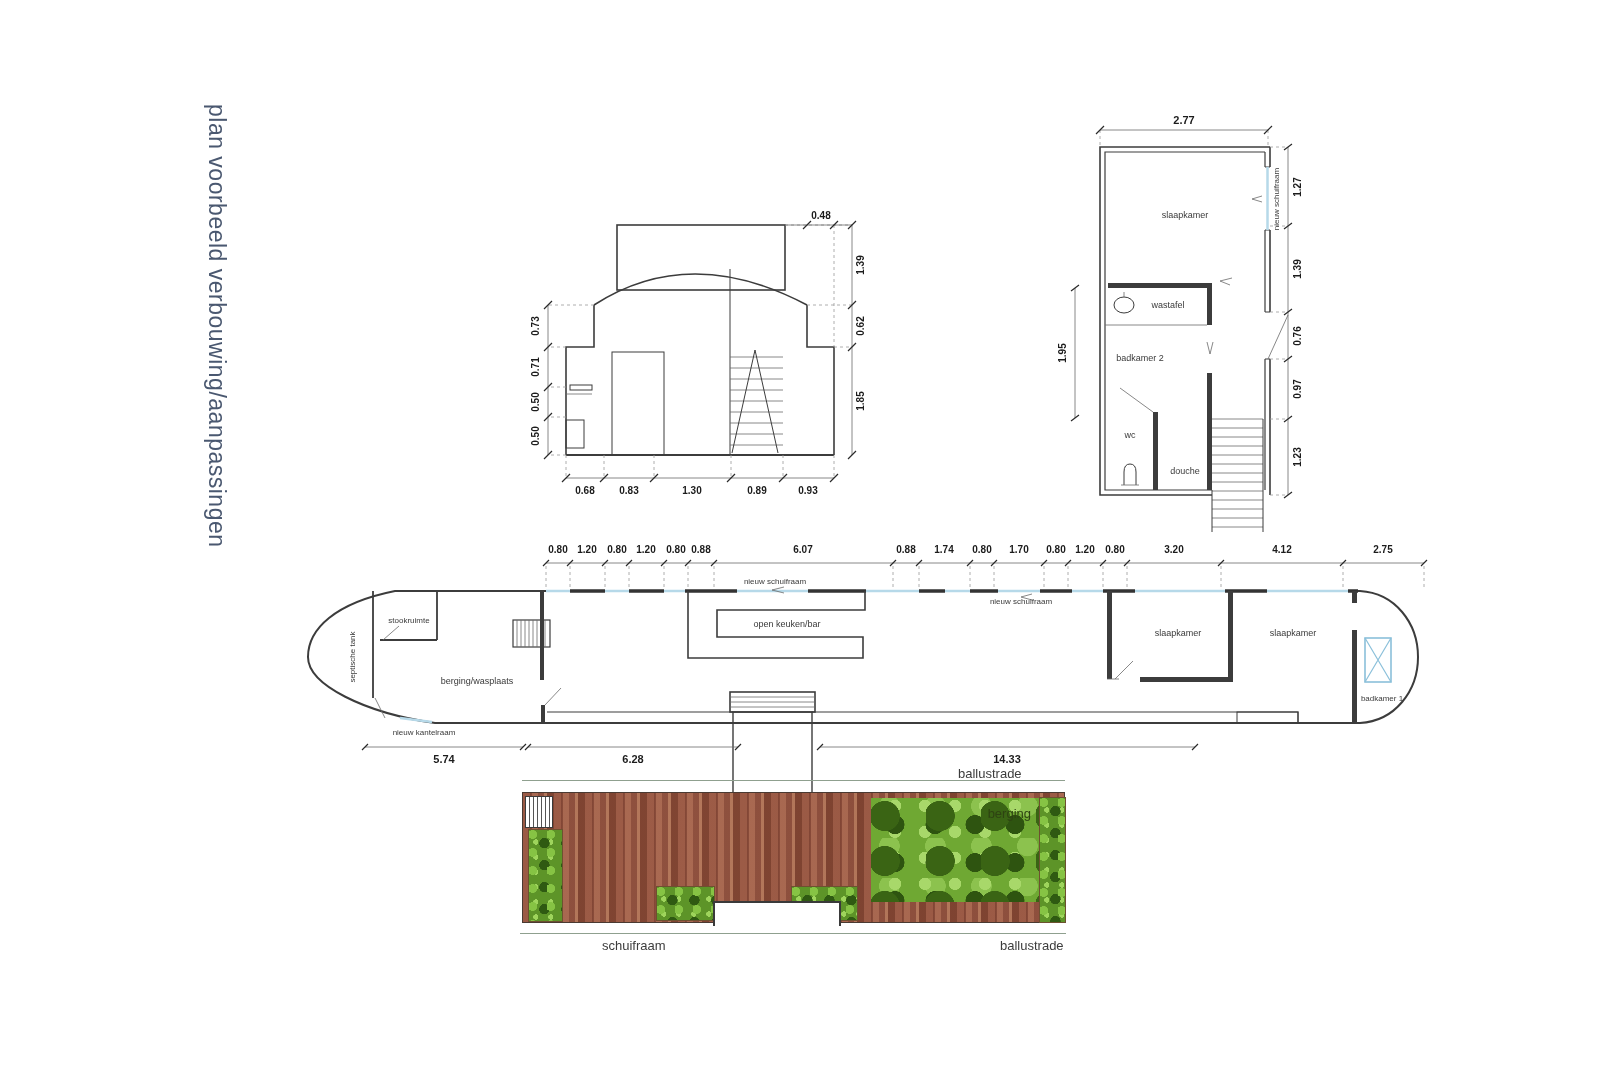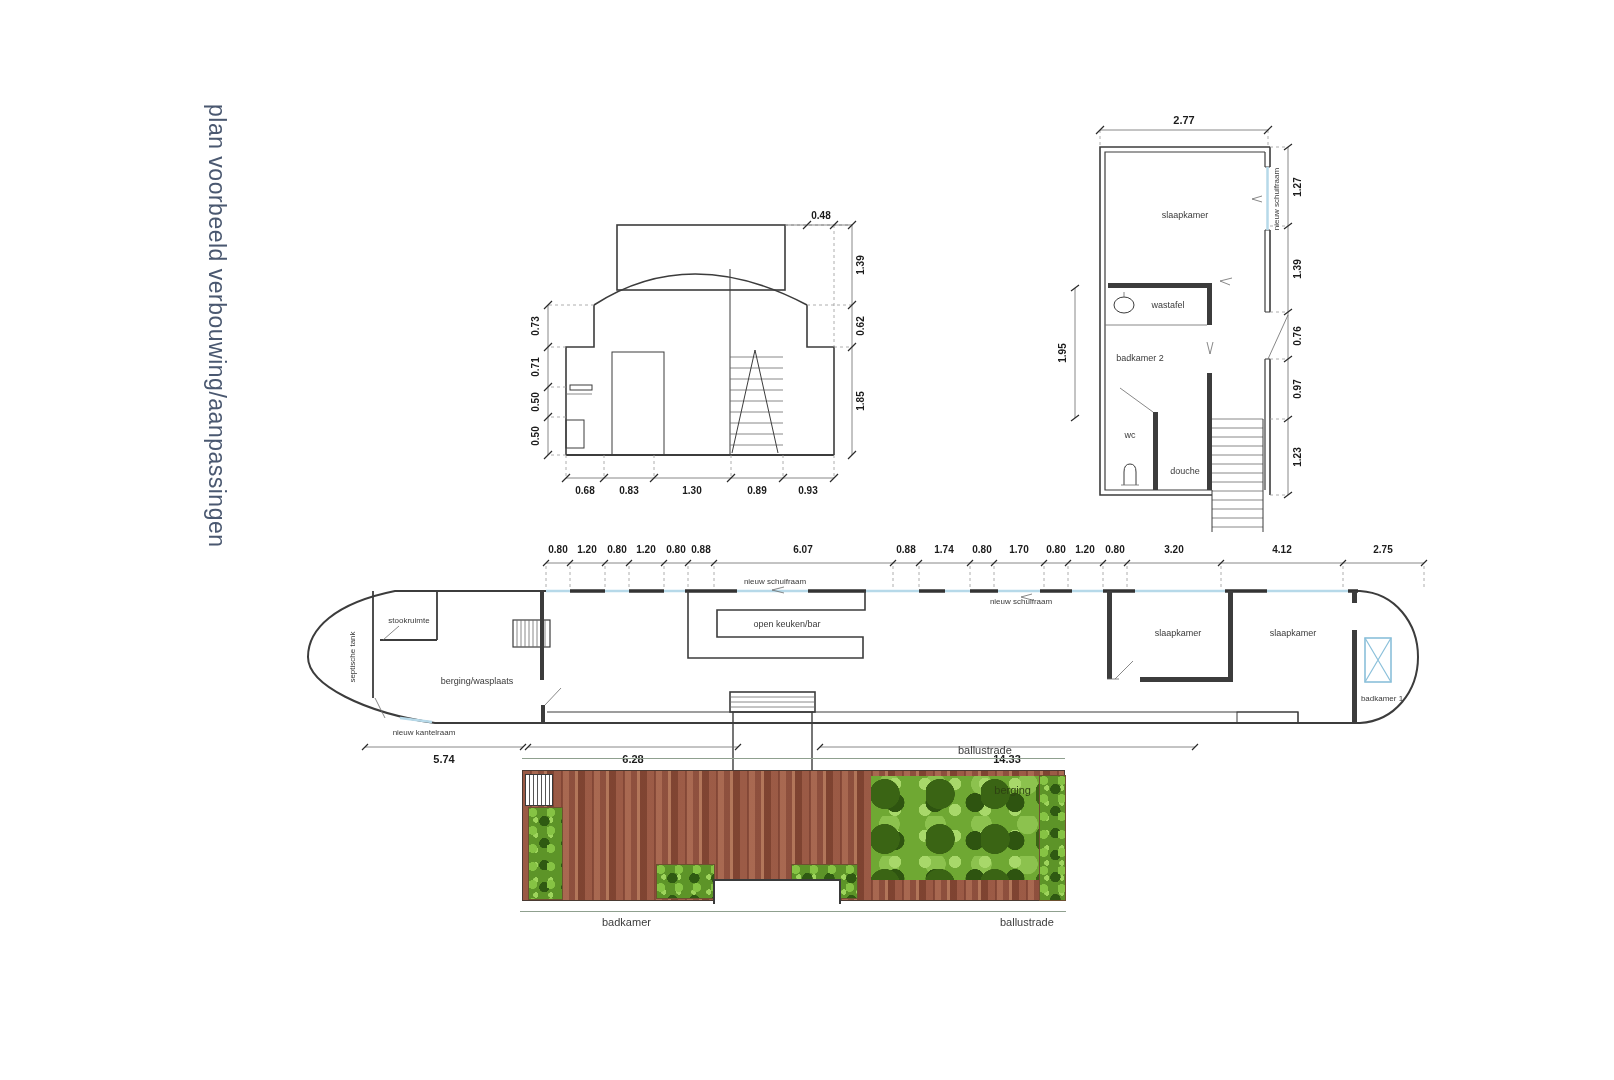--- a/index.html
+++ b/index.html
@@ -18,21 +18,21 @@
   .dim11{font-size:11px;font-weight:bold;fill:#1c1c1c;}
   .room{font-size:9px;fill:#3a3a3a;}
   .room8{font-size:8px;fill:#3a3a3a;}
   .ln{stroke:#3c3c3c;fill:none;}
   .thin{stroke:#6a6a6a;stroke-width:.8;fill:none;}
   .dash{stroke:#9a9a9a;stroke-width:.8;stroke-dasharray:3 3;fill:none;}
   .tick{stroke:#2a2a2a;stroke-width:1.2;fill:none;}
   .win{stroke:#b6d9e9;stroke-width:2.5;fill:none;}
   .wall{stroke:#333;stroke-width:3.5;fill:none;}
   
-  #deck-area{position:absolute;left:520px;top:744px;width:550px;height:195px;font-size:11px;color:#444;}
+  #deck-area{position:absolute;left:520px;top:766px;width:550px;height:195px;font-size:13px;color:#444;}
   .bal-line{position:absolute;height:1px;background:#8fa08f;}
   #deck-body{position:absolute;left:2px;top:26px;width:543px;height:131px;
      border:1px solid #4a3a32;box-sizing:border-box;
      background:
        linear-gradient(90deg, rgba(110,45,28,.28), rgba(255,205,165,.10) 30%, rgba(95,38,24,.30) 58%, rgba(150,78,50,.12));
      background-color:#9a5a45;
   }
   #deck-wood{position:absolute;inset:0;
      background:repeating-linear-gradient(90deg,
        #9c5b46 0px,#9c5b46 7px,
@@ -285,17 +285,17 @@
       <div class="planter" style="left:133px;top:93px;width:57px;height:33px;"></div>
       <div class="planter" style="left:268px;top:93px;width:65px;height:33px;"></div>
       <div id="groendak">
         <div class="deck-label" style="right:10px;top:8px;color:#2e4312;">berging</div>
       </div>
       <div class="planter" style="left:516px;top:4px;width:25px;height:124px;"></div>
       <div id="deck-notch"></div>
     </div>
 
     <div class="bal-line" style="left:0px;top:167px;width:546px;"></div>
-    <div class="deck-label" style="left:82px;top:172px;">badkamer</div>
+    <div class="deck-label" style="left:82px;top:172px;">schuifraam</div>
     <div class="deck-label" style="left:480px;top:172px;">ballustrade</div>
   </div>
 
 </div>
 
 </body></html>

